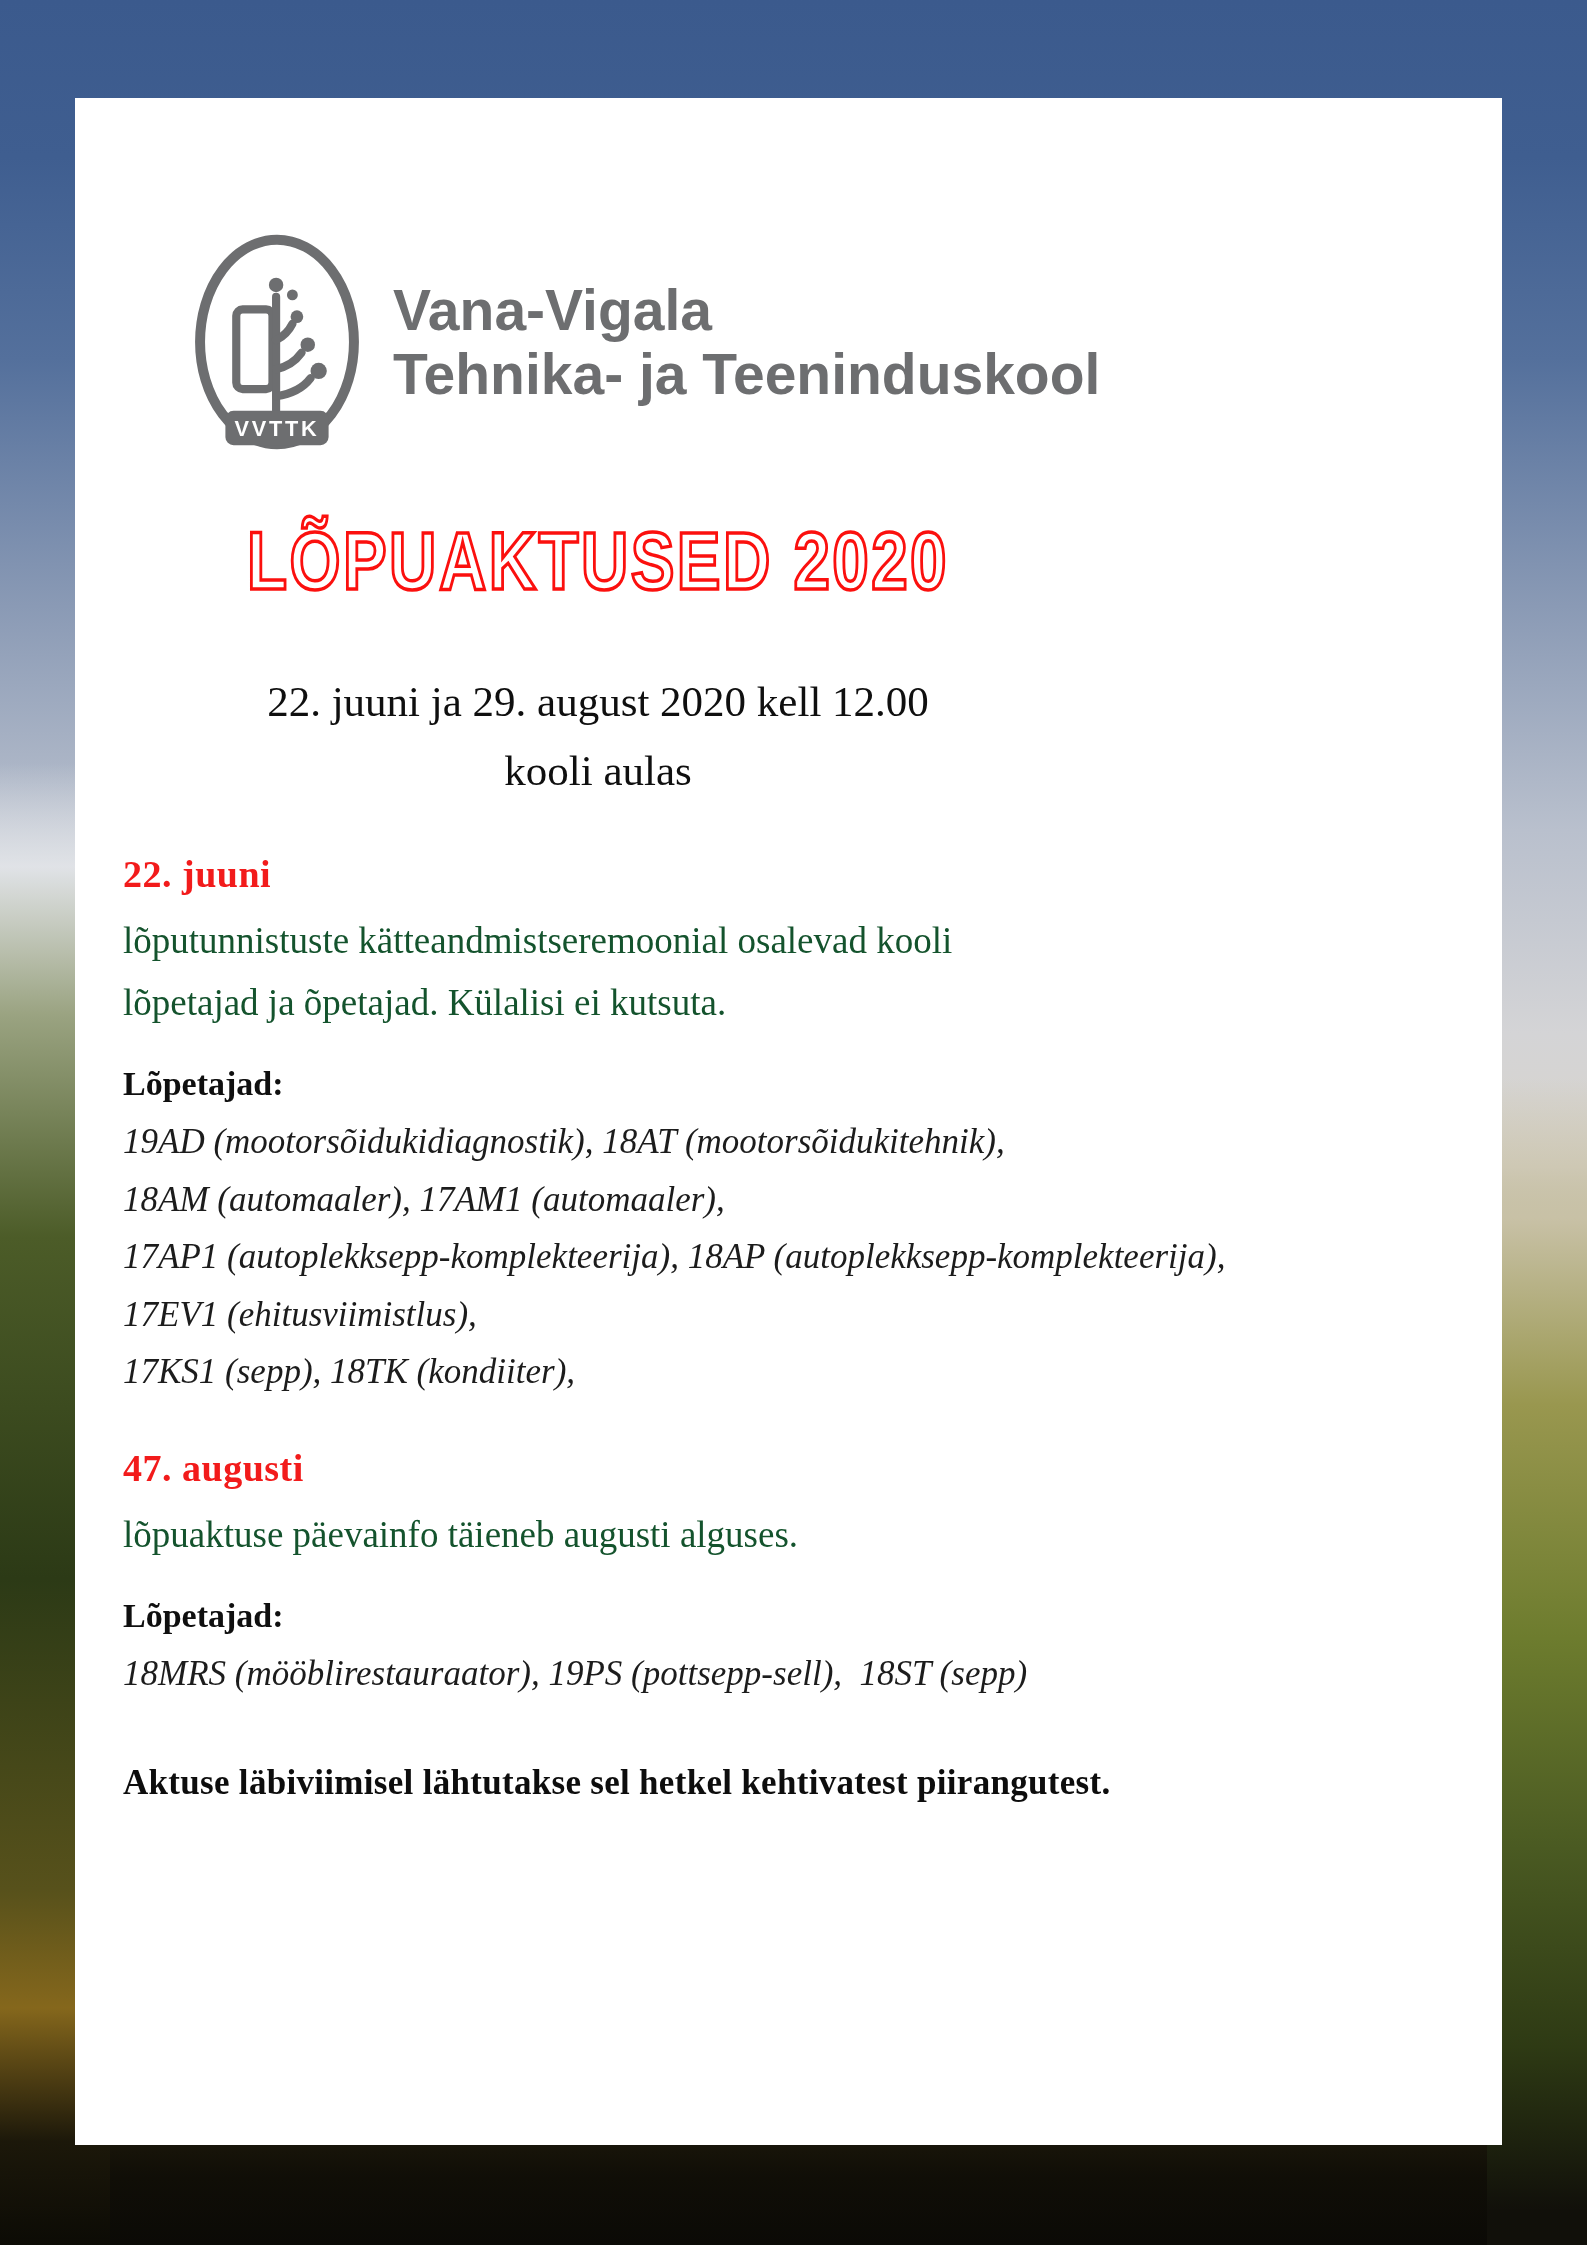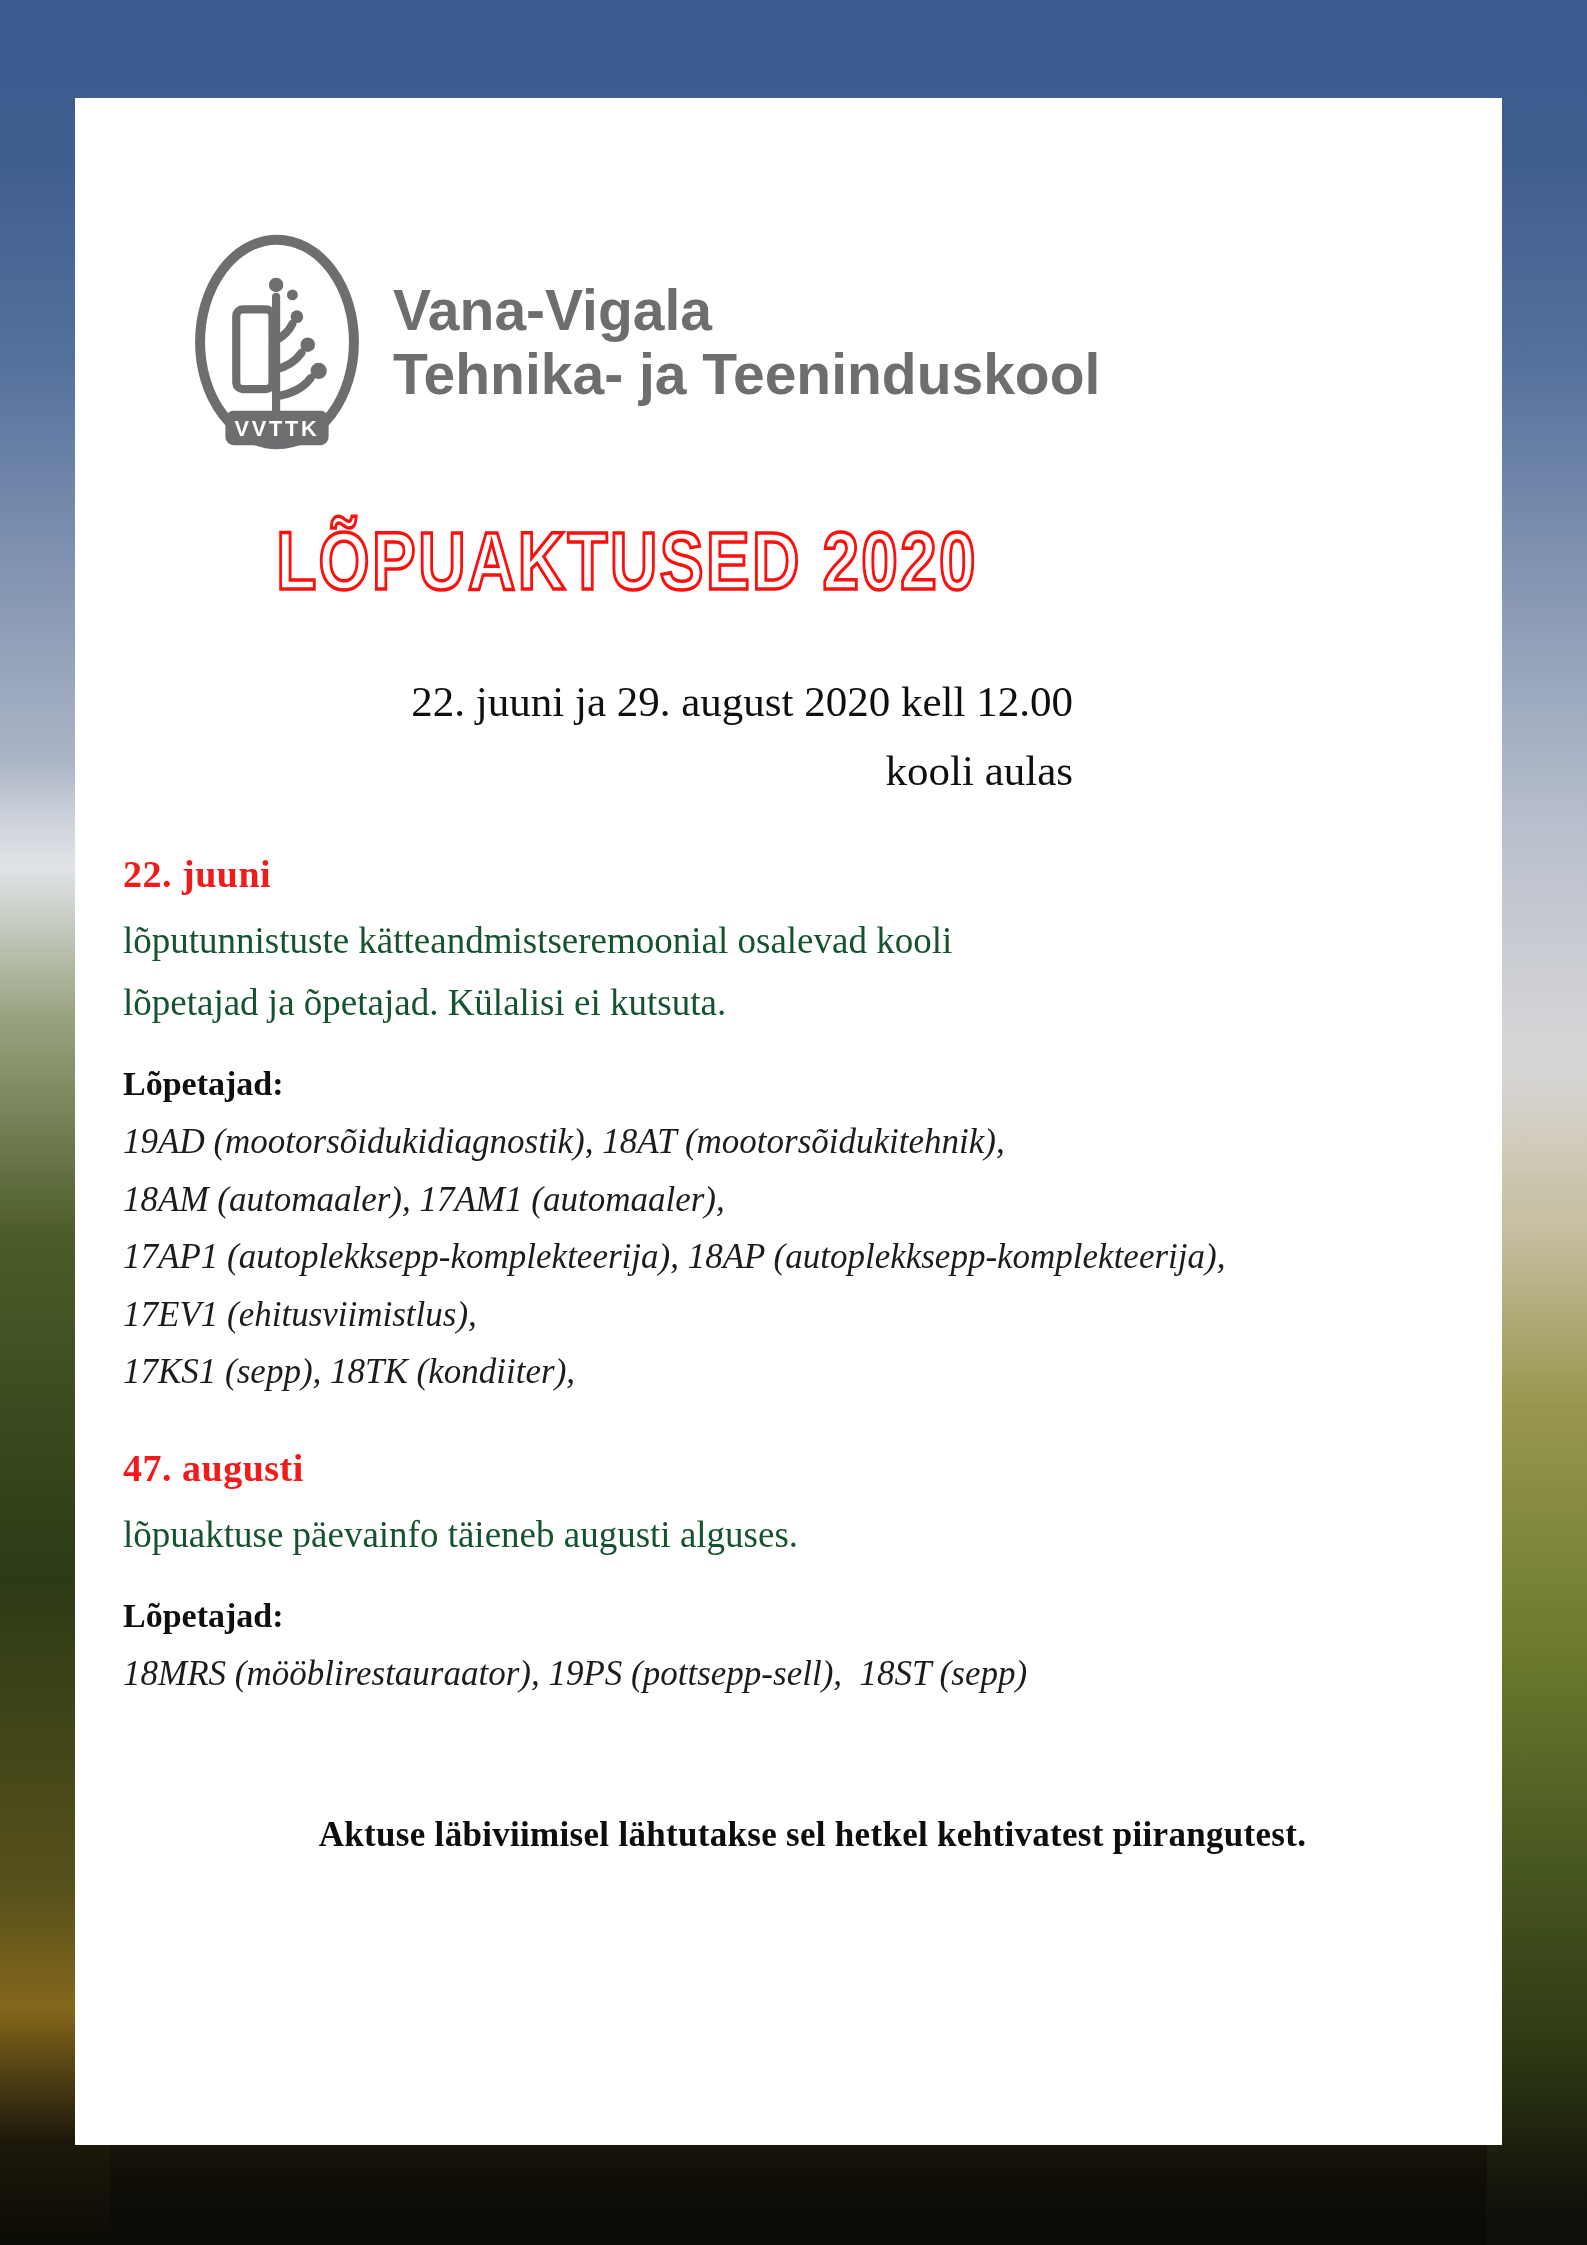--- a/index.html
+++ b/index.html
@@ -35,38 +35,38 @@
     background:#ffffff;z-index:1;
   }
   
   .logo-row{display:flex;align-items:center;gap:30px;margin:130px 0 0 116px;}
   .logo-mark{width:172px;height:228px;flex:0 0 auto;}
   .logo-name{
     font-family:"Liberation Sans",sans-serif;font-weight:bold;
     color:#6d6e70;font-size:57px;line-height:1.13;
   }
   
-  .center-col{width:950px;margin-left:48px;text-align:right;}
+  .center-col{width:950px;margin-left:48px;text-align:center;}
   .title{
     margin:58px 0 0;font-family:"Liberation Sans",sans-serif;font-weight:bold;
     font-size:82px;letter-spacing:3px;white-space:nowrap;
     color:transparent;-webkit-text-stroke:3.5px #fb100e;
     transform:scaleX(.8);transform-origin:50% 50%;
   }
   @supports not (-webkit-text-stroke:1px red){ .title{color:#fb100e;} }
   .subtitle{margin-top:60px;font-size:43px;line-height:1.6;color:#0f0f0f;}
   
   .text-col{margin-left:48px;color:#1c1c1c;}
   .sec-head{margin-top:46px;font-size:38px;font-weight:bold;color:#f21b1b;letter-spacing:.5px;}
   .sec-body{margin-top:14px;font-size:37px;line-height:1.7;color:#14532d;}
   .grad-label{margin-top:30px;font-size:34px;font-weight:bold;color:#0f0f0f;}
   .grad-list{margin-top:10px;font-size:35px;line-height:1.64;color:#1c1c1c;font-style:italic;}
   .sec-2{margin-top:40px;}
   .footer-note{
-    margin-top:112px;font-size:35px;font-weight:bold;color:#0d0d0d;letter-spacing:.3px;text-align:center;
+    margin-top:60px;font-size:35px;font-weight:bold;color:#0d0d0d;letter-spacing:.3px;
   }
 </style>
 </head>
 <body>
 
 <div class="bg"></div>
 
 <div class="card">
 
   <div class="logo-row">

